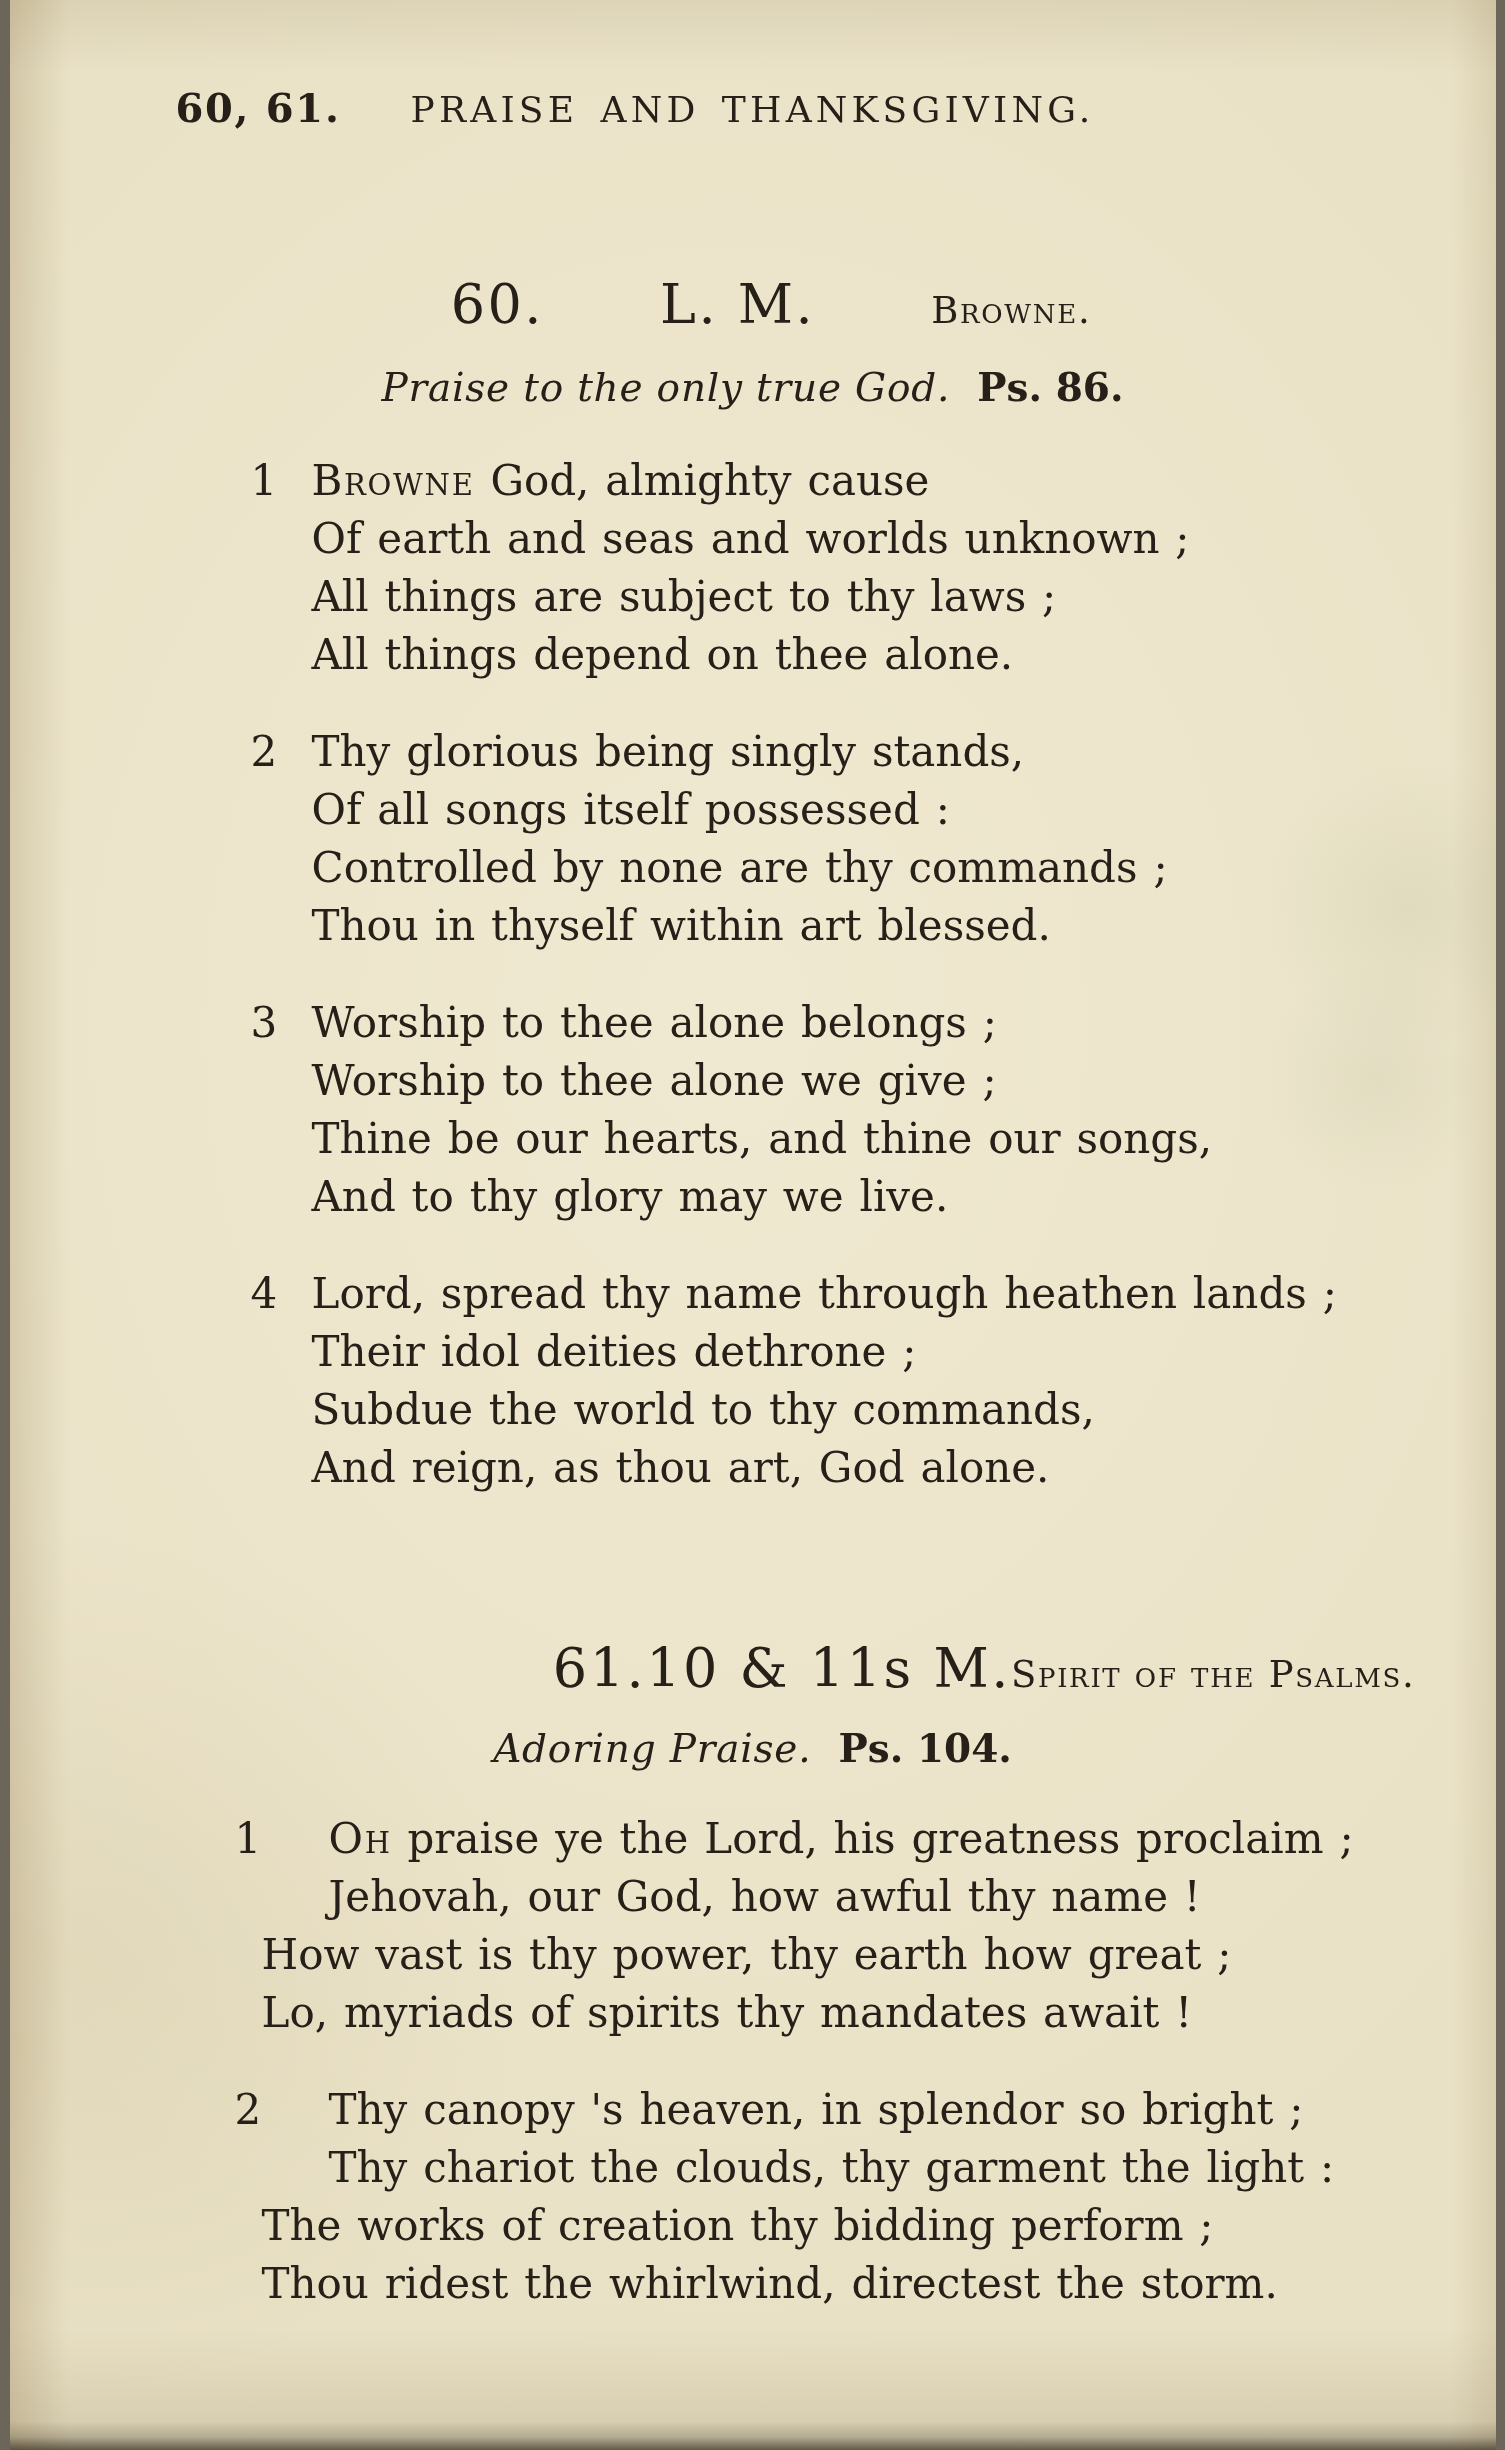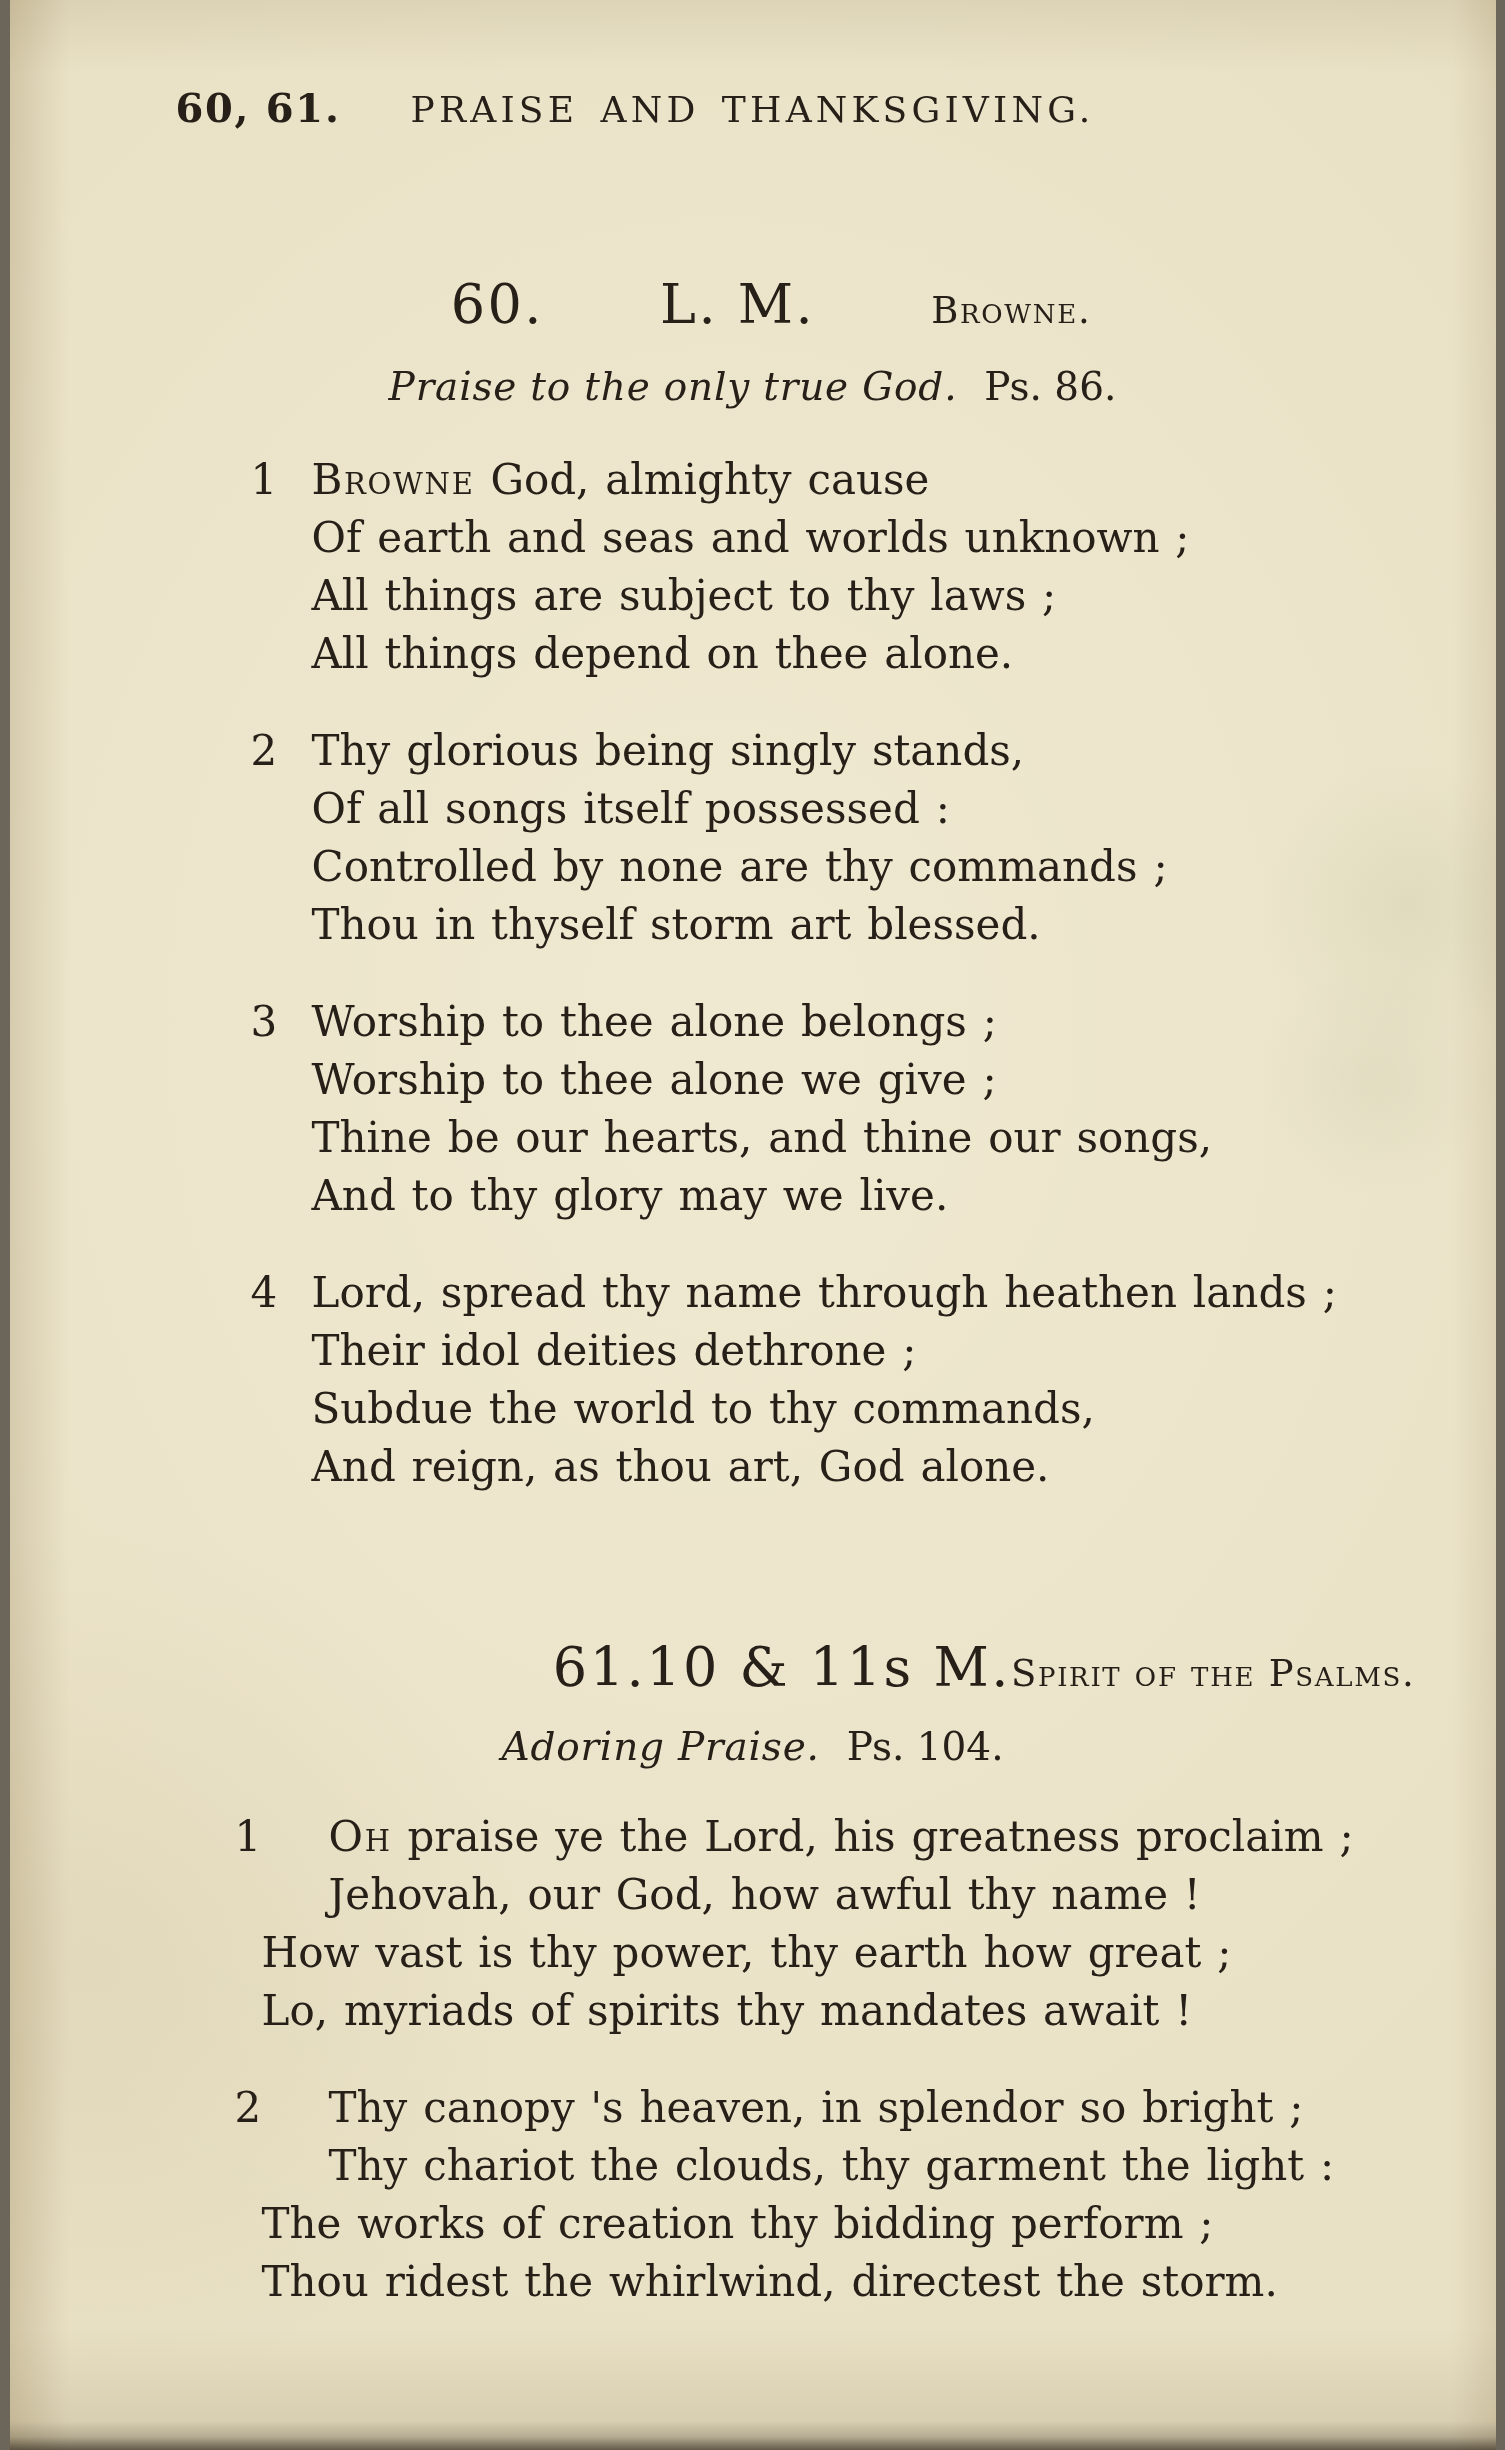--- a/index.html
+++ b/index.html
@@ -76,21 +76,21 @@
 
   .hymn-subtitle {
     margin-top: 22px;
     display: flex;
     justify-content: center;
     align-items: baseline;
     gap: 27px;
     font-size: 39px;
   }
   .hymn-subtitle em { letter-spacing: 0.8px; }
-  .hymn-subtitle .scripture { font-style: normal; }
+  .hymn-subtitle .scripture { font-style: normal; font-weight: bold; }
 
   .verses { margin-top: 42px; }
   .verse {
     display: flex;
     align-items: flex-start;
     margin-bottom: 39px;
     font-size: 42px;
     line-height: 58px;
     word-spacing: 2.5px;
   }
@@ -143,21 +143,21 @@
             <div class="verse-line">All things are subject to thy laws ;</div>
             <div class="verse-line">All things depend on thee alone.</div>
           </div>
         </div>
         <div class="verse">
           <span class="verse-num">2</span>
           <div class="verse-lines">
             <div class="verse-line">Thy glorious being singly stands,</div>
             <div class="verse-line">Of all songs itself possessed :</div>
             <div class="verse-line">Controlled by none are thy commands ;</div>
-            <div class="verse-line">Thou in thyself storm art blessed.</div>
+            <div class="verse-line">Thou in thyself within art blessed.</div>
           </div>
         </div>
         <div class="verse">
           <span class="verse-num">3</span>
           <div class="verse-lines">
             <div class="verse-line">Worship to thee alone belongs ;</div>
             <div class="verse-line">Worship to thee alone we give ;</div>
             <div class="verse-line">Thine be our hearts, and thine our songs,</div>
             <div class="verse-line">And to thy glory may we live.</div>
           </div>

